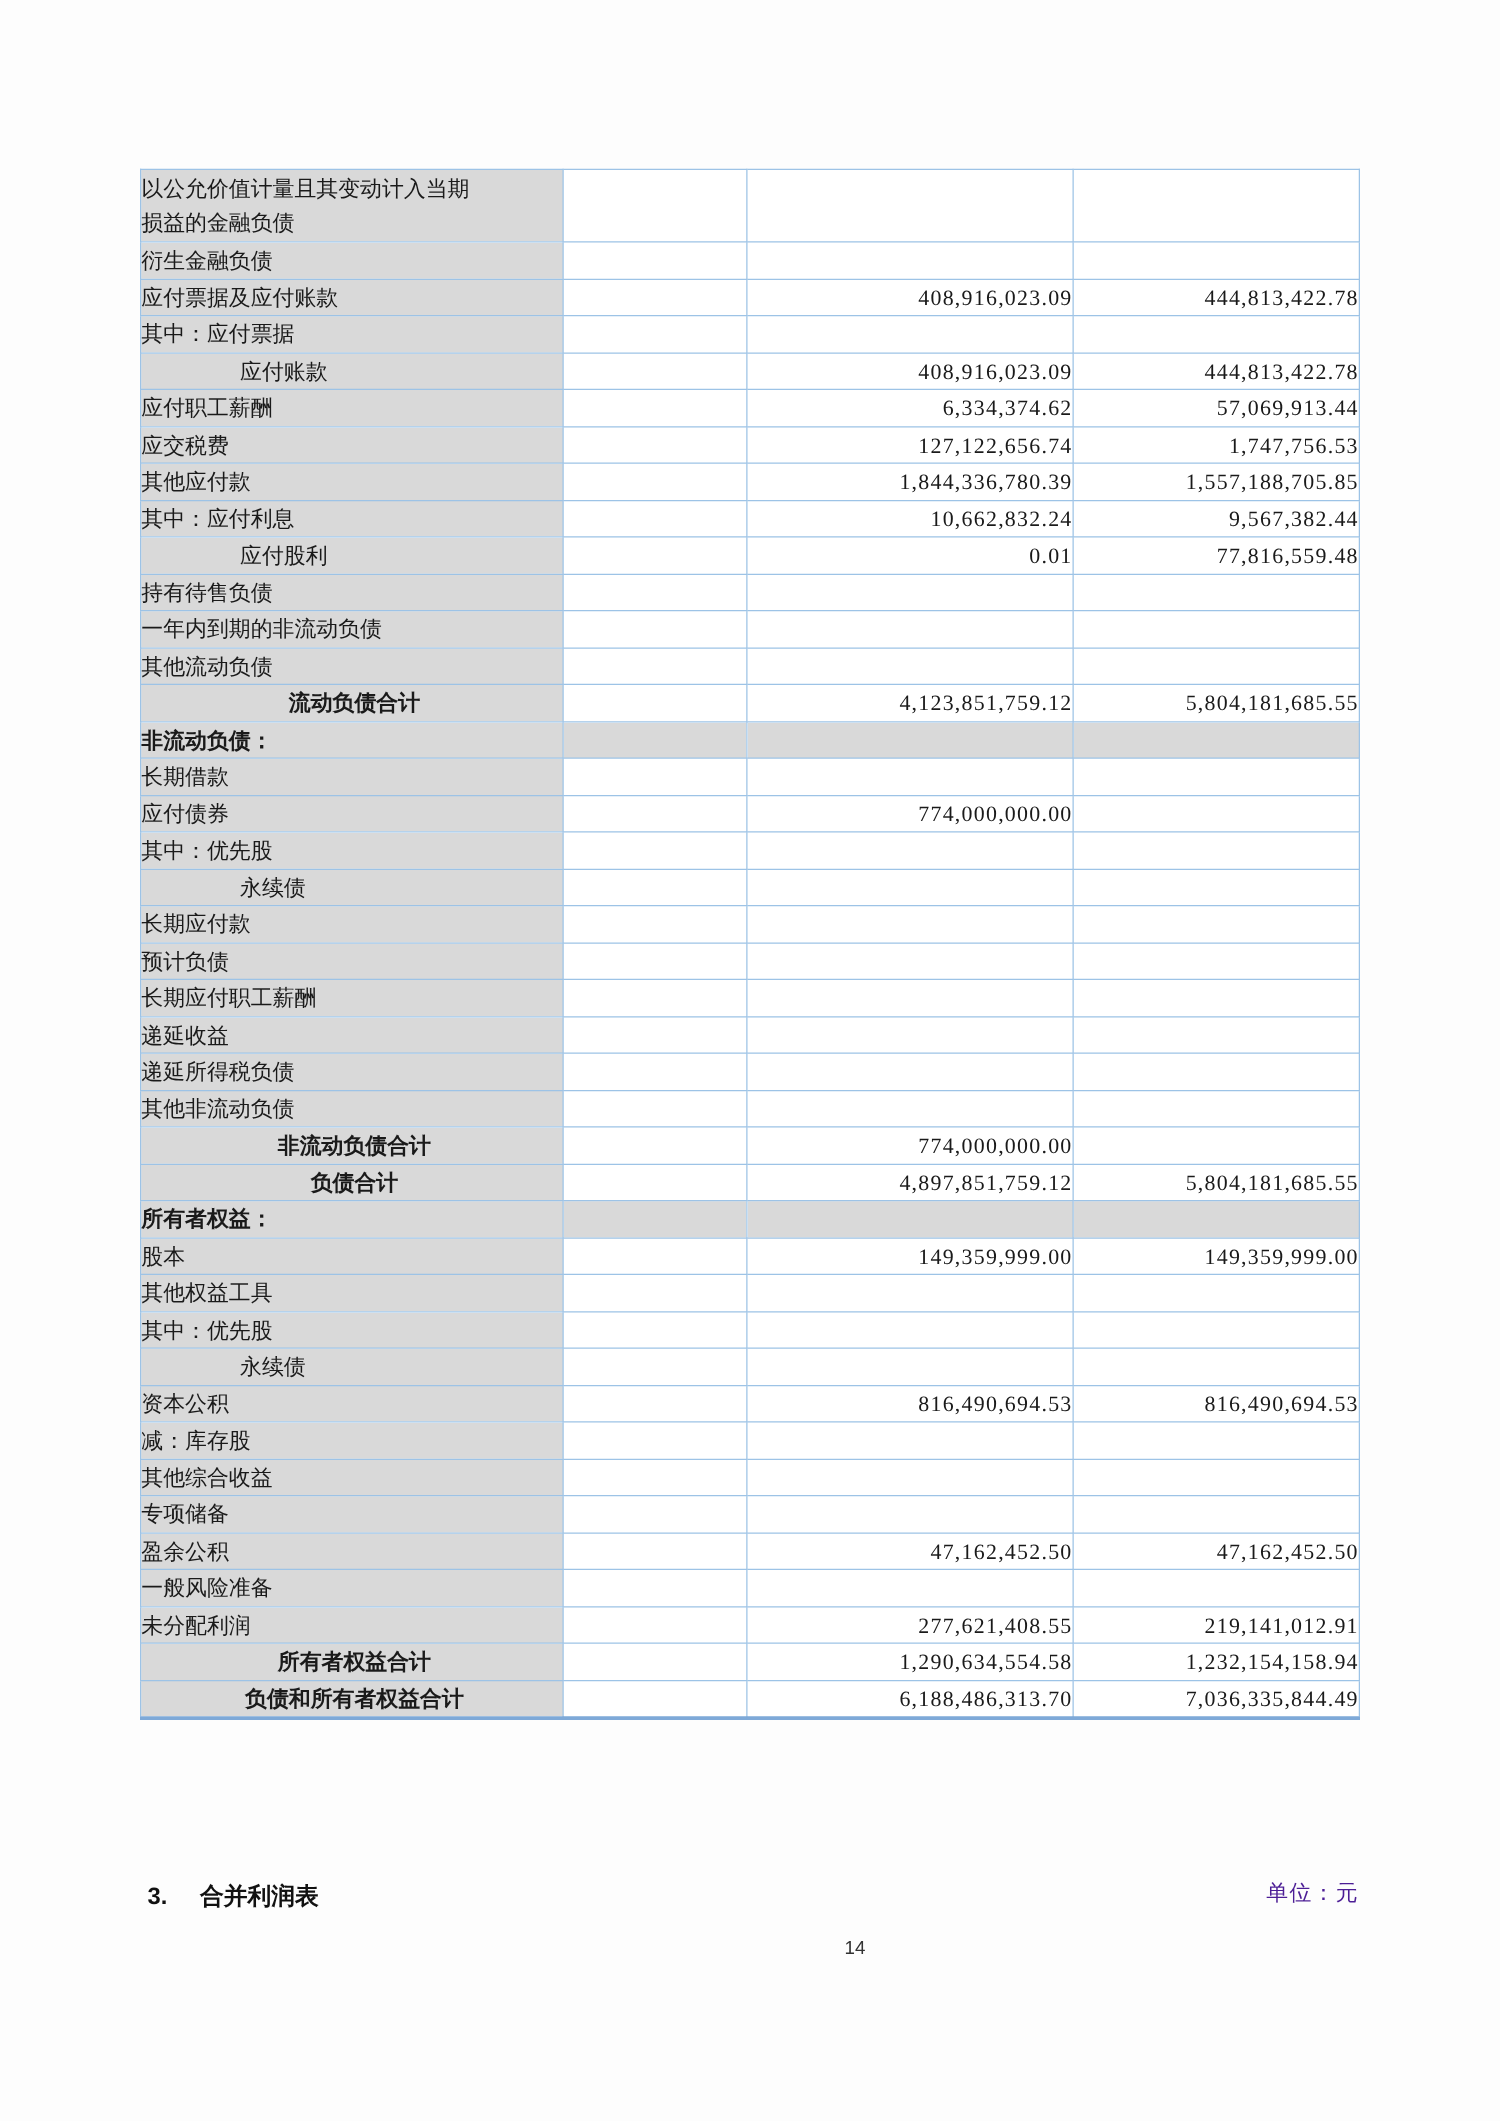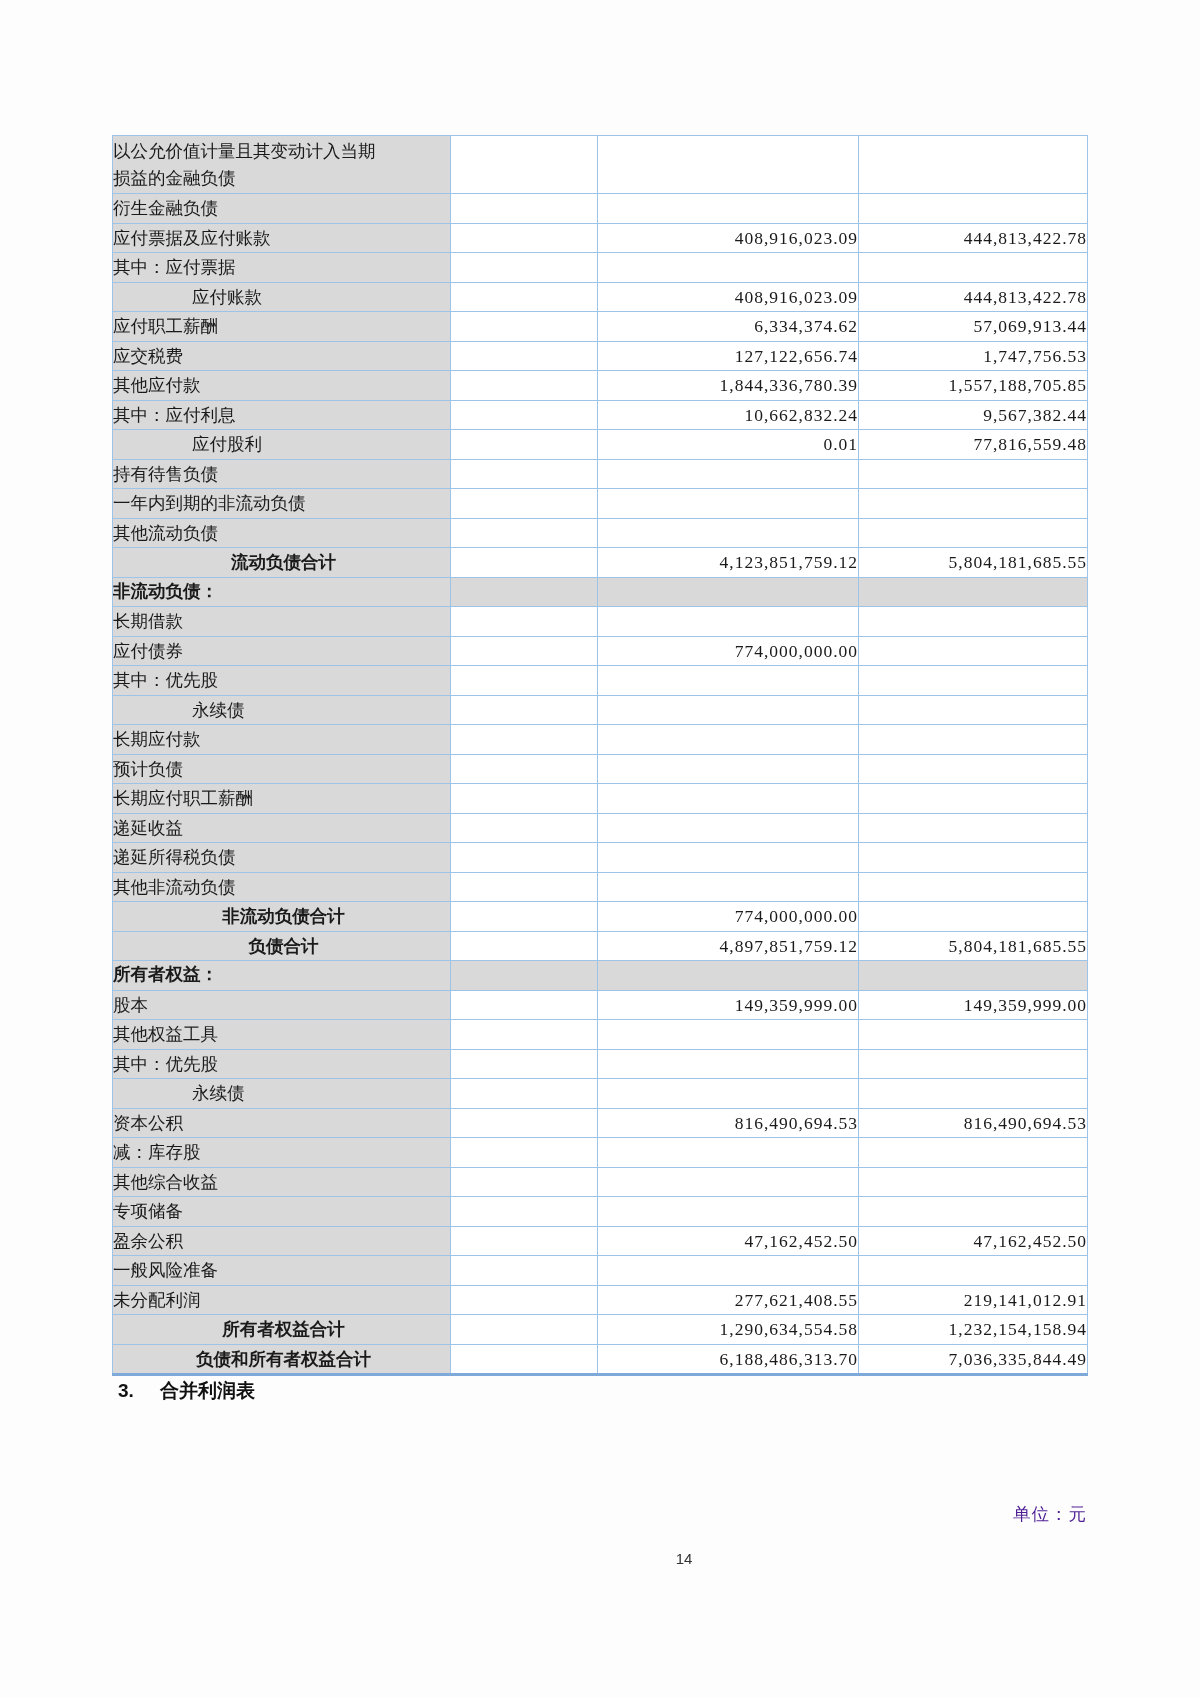--- a/index.html
+++ b/index.html
@@ -49,35 +49,35 @@
 
   tr.row-sub td.label-cell { padding-left: 79px; margin-left: 10px; }
 
   tr.row-total td.label-cell {
     font-weight: bold;
     text-align: center;
     padding-left: 4px;
   }
   tr.row-total td.value-cell { font-weight: normal; }
 
-  tr.row-section td.label-cell { font-weight: bold; font-family: Liberation Mono, monospace; }
+  tr.row-section td.label-cell { font-weight: bold; }
   tr.row-section td.notes-cell,
   tr.row-section td.value-cell { background: #d9d9d9; }
 
   tr.row-tall td { height: 57px; }
   tr.row-tall td.label-cell {
     white-space: normal;
     padding-right: 60px;
     line-height: 1.5;
   }
 
   .section-heading {
     position: absolute;
     left: 118px;
-    top: 1378px;
+    top: 1504px;
     font-family: "Liberation Sans", "DejaVu Sans", sans-serif;
     font-weight: bold;
     font-size: 19px;
     color: #111;
   }
   .section-heading .num { display:inline-block; width: 42px; }
 
   .unit-note {
     position: absolute;
     top: 1502px;

